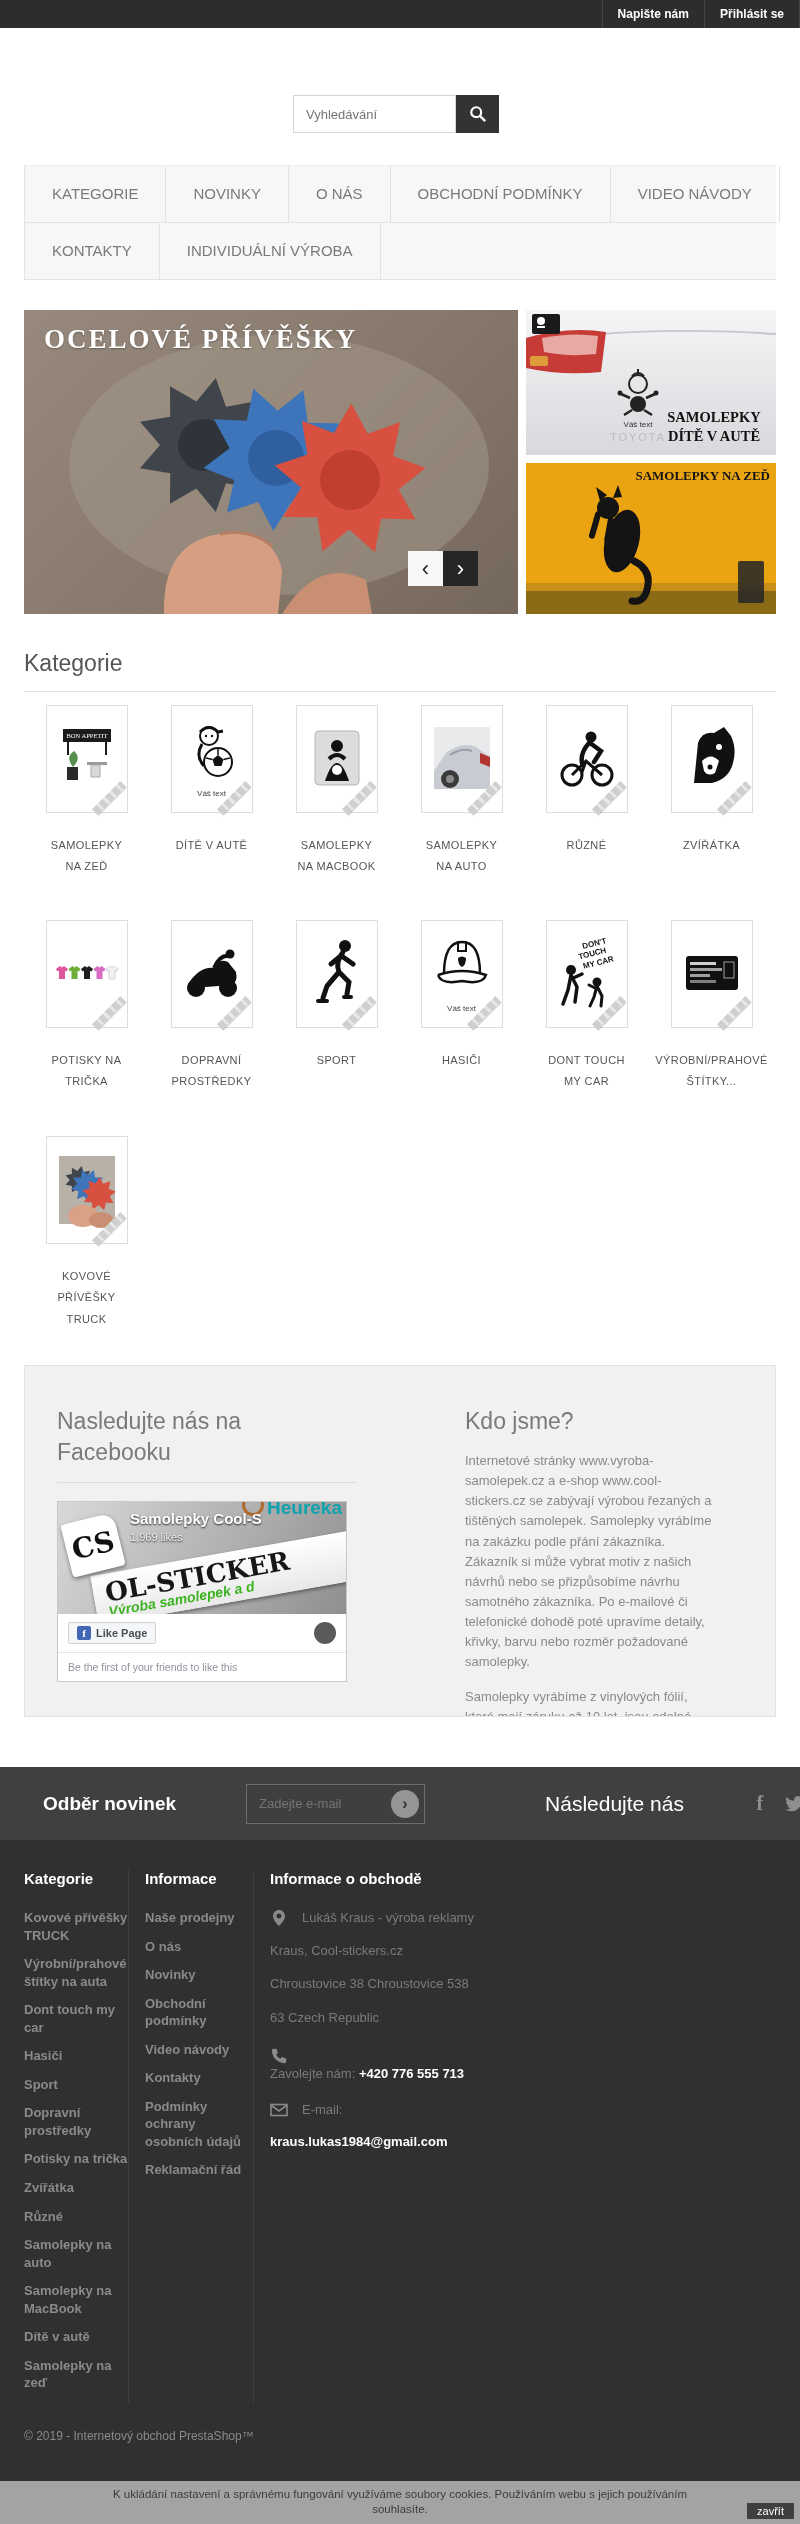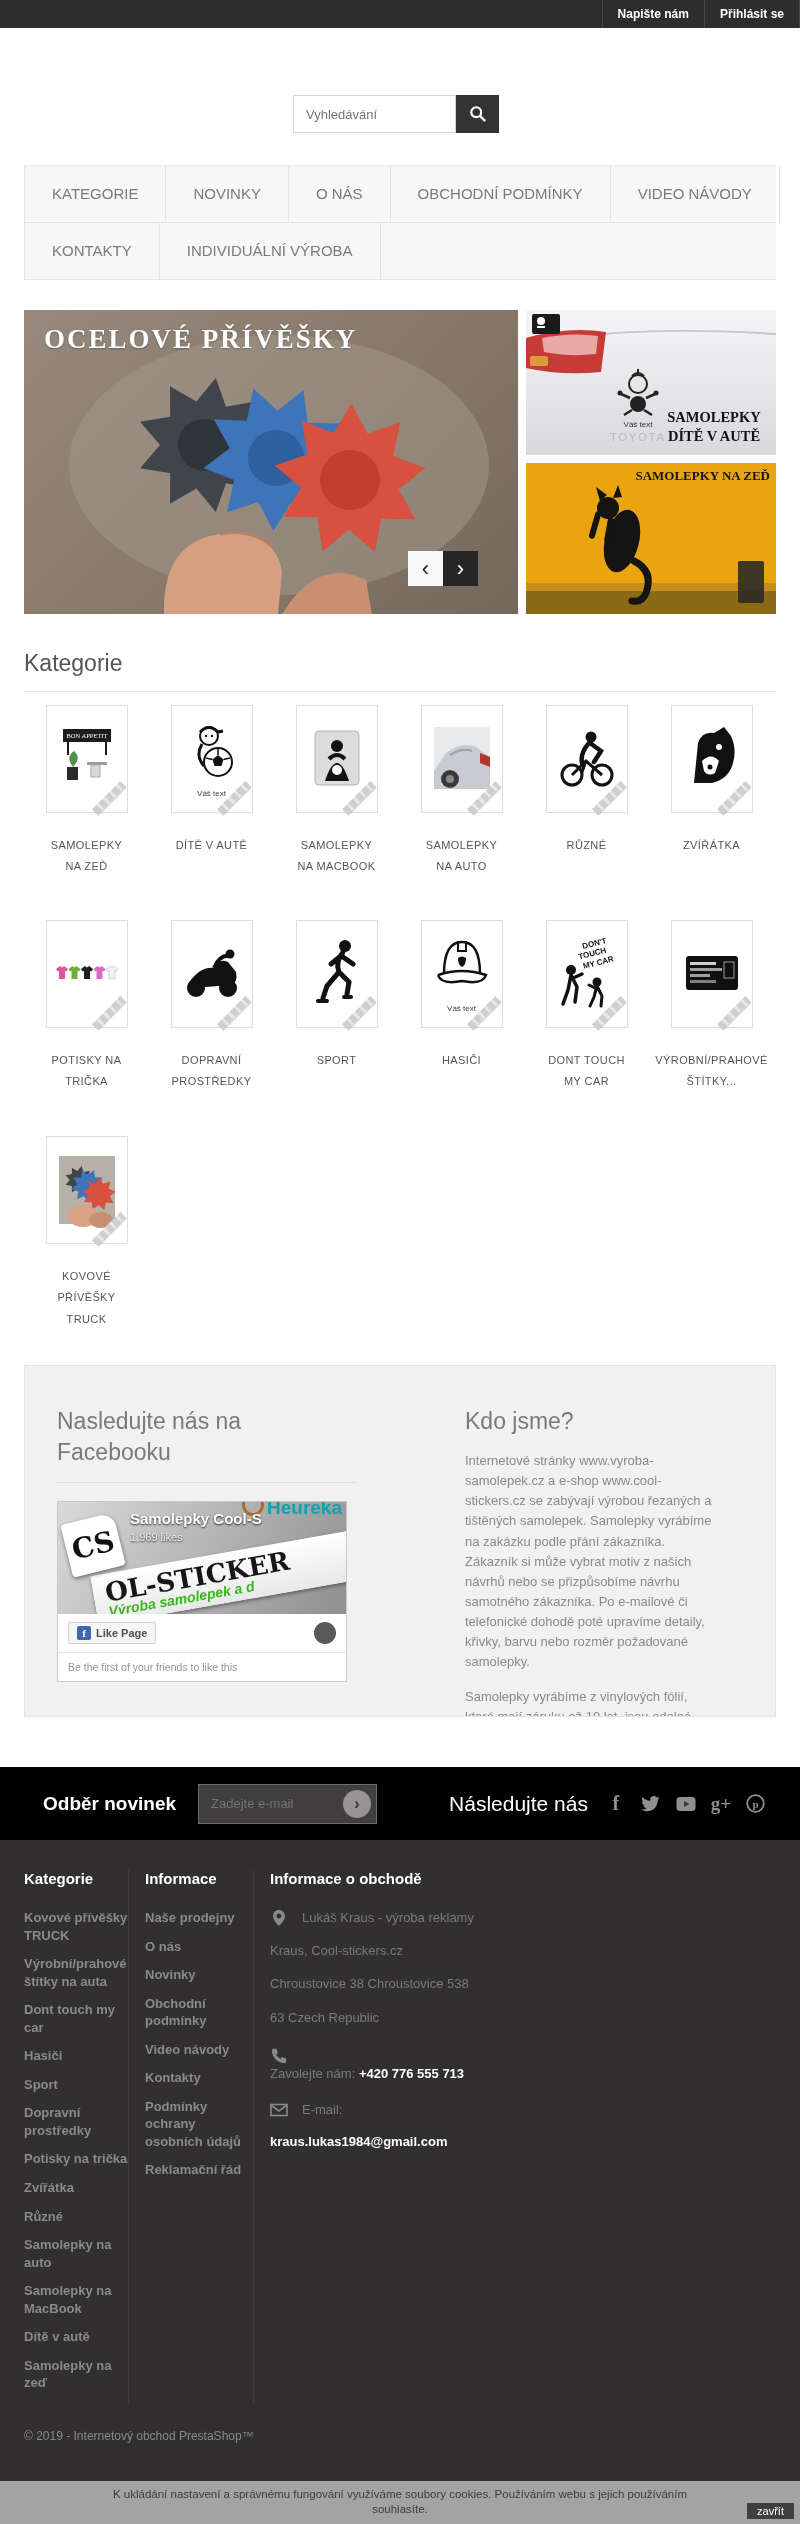--- a/index.html
+++ b/index.html
@@ -101,21 +101,21 @@
                border-radius:2px;padding:3px 8px;font-size:11px;font-weight:bold;color:#4b4f56;cursor:pointer;}
   .fb-like-btn .f{display:inline-flex;width:14px;height:14px;background:#4267b2;color:#fff;
                font-family:"Liberation Serif",serif;align-items:center;justify-content:center;
                font-size:11px;margin-right:5px;border-radius:2px;}
   .fb-avatar{margin-left:auto;width:22px;height:22px;border-radius:50%;background:#5a5a5a;}
   .fb-friends{border-top:1px solid #e5e5e5;padding:8px 10px;font-size:10.5px;color:#90949c;}
   .about-right{margin-left:56px;width:250px;}
   .about-right p{font-size:13px;color:#8a8a8a;line-height:1.55;margin:14px 0 0;}
 
   
-  .newsletter{margin-top:50px;height:73px;background:#000000;display:flex;align-items:center;}
+  .newsletter{margin-top:50px;height:73px;background:#404040;display:flex;align-items:center;gap:48px;}
   .nl-label{color:#fff;font-size:19px;font-weight:bold;margin-left:43px;white-space:nowrap;}
   .nl-box{margin-left:22px;display:flex;align-items:center;border:1px solid #6e6c6c;height:40px;
           box-sizing:border-box;padding:0 5px 0 0;background:#403e3e;}
   .nl-box input{width:120px;border:none;background:transparent;color:#b5b5b5;font-size:13px;
           padding:0 12px;outline:none;font-family:"Liberation Sans",sans-serif;}
   .nl-btn{width:28px;height:28px;border-radius:50%;background:#969494;display:flex;align-items:center;
           justify-content:center;color:#343232;font-weight:bold;font-size:16px;cursor:pointer;}
   .nl-follow{color:#fff;font-size:21px;margin-left:72px;white-space:nowrap;}
   .nl-social{display:flex;align-items:center;margin-left:18px;gap:15px;}
   .soc{width:20px;height:20px;display:flex;align-items:center;justify-content:center;cursor:pointer;

